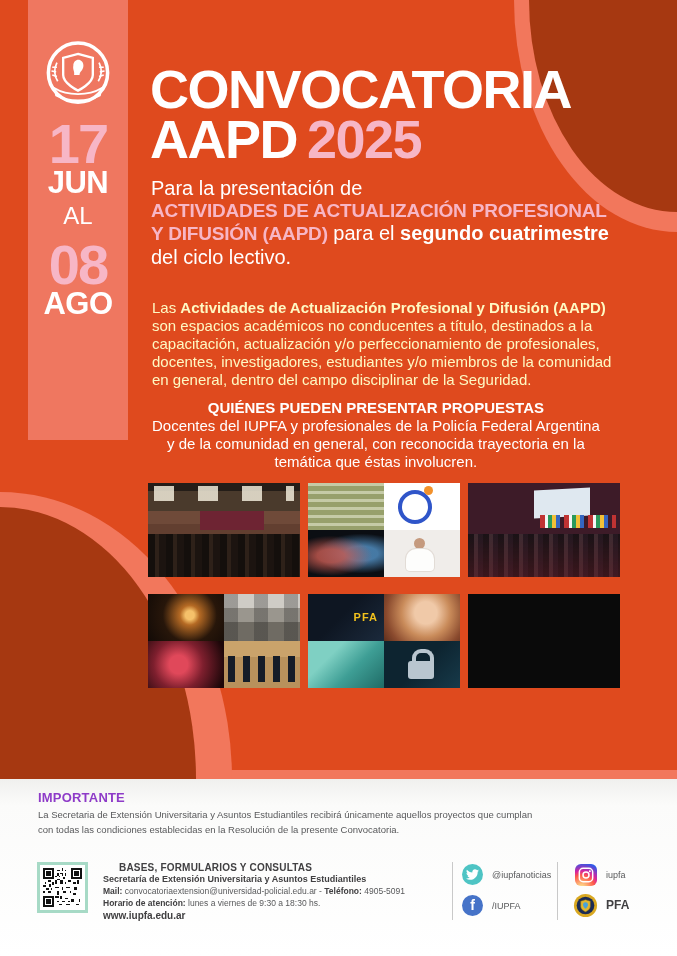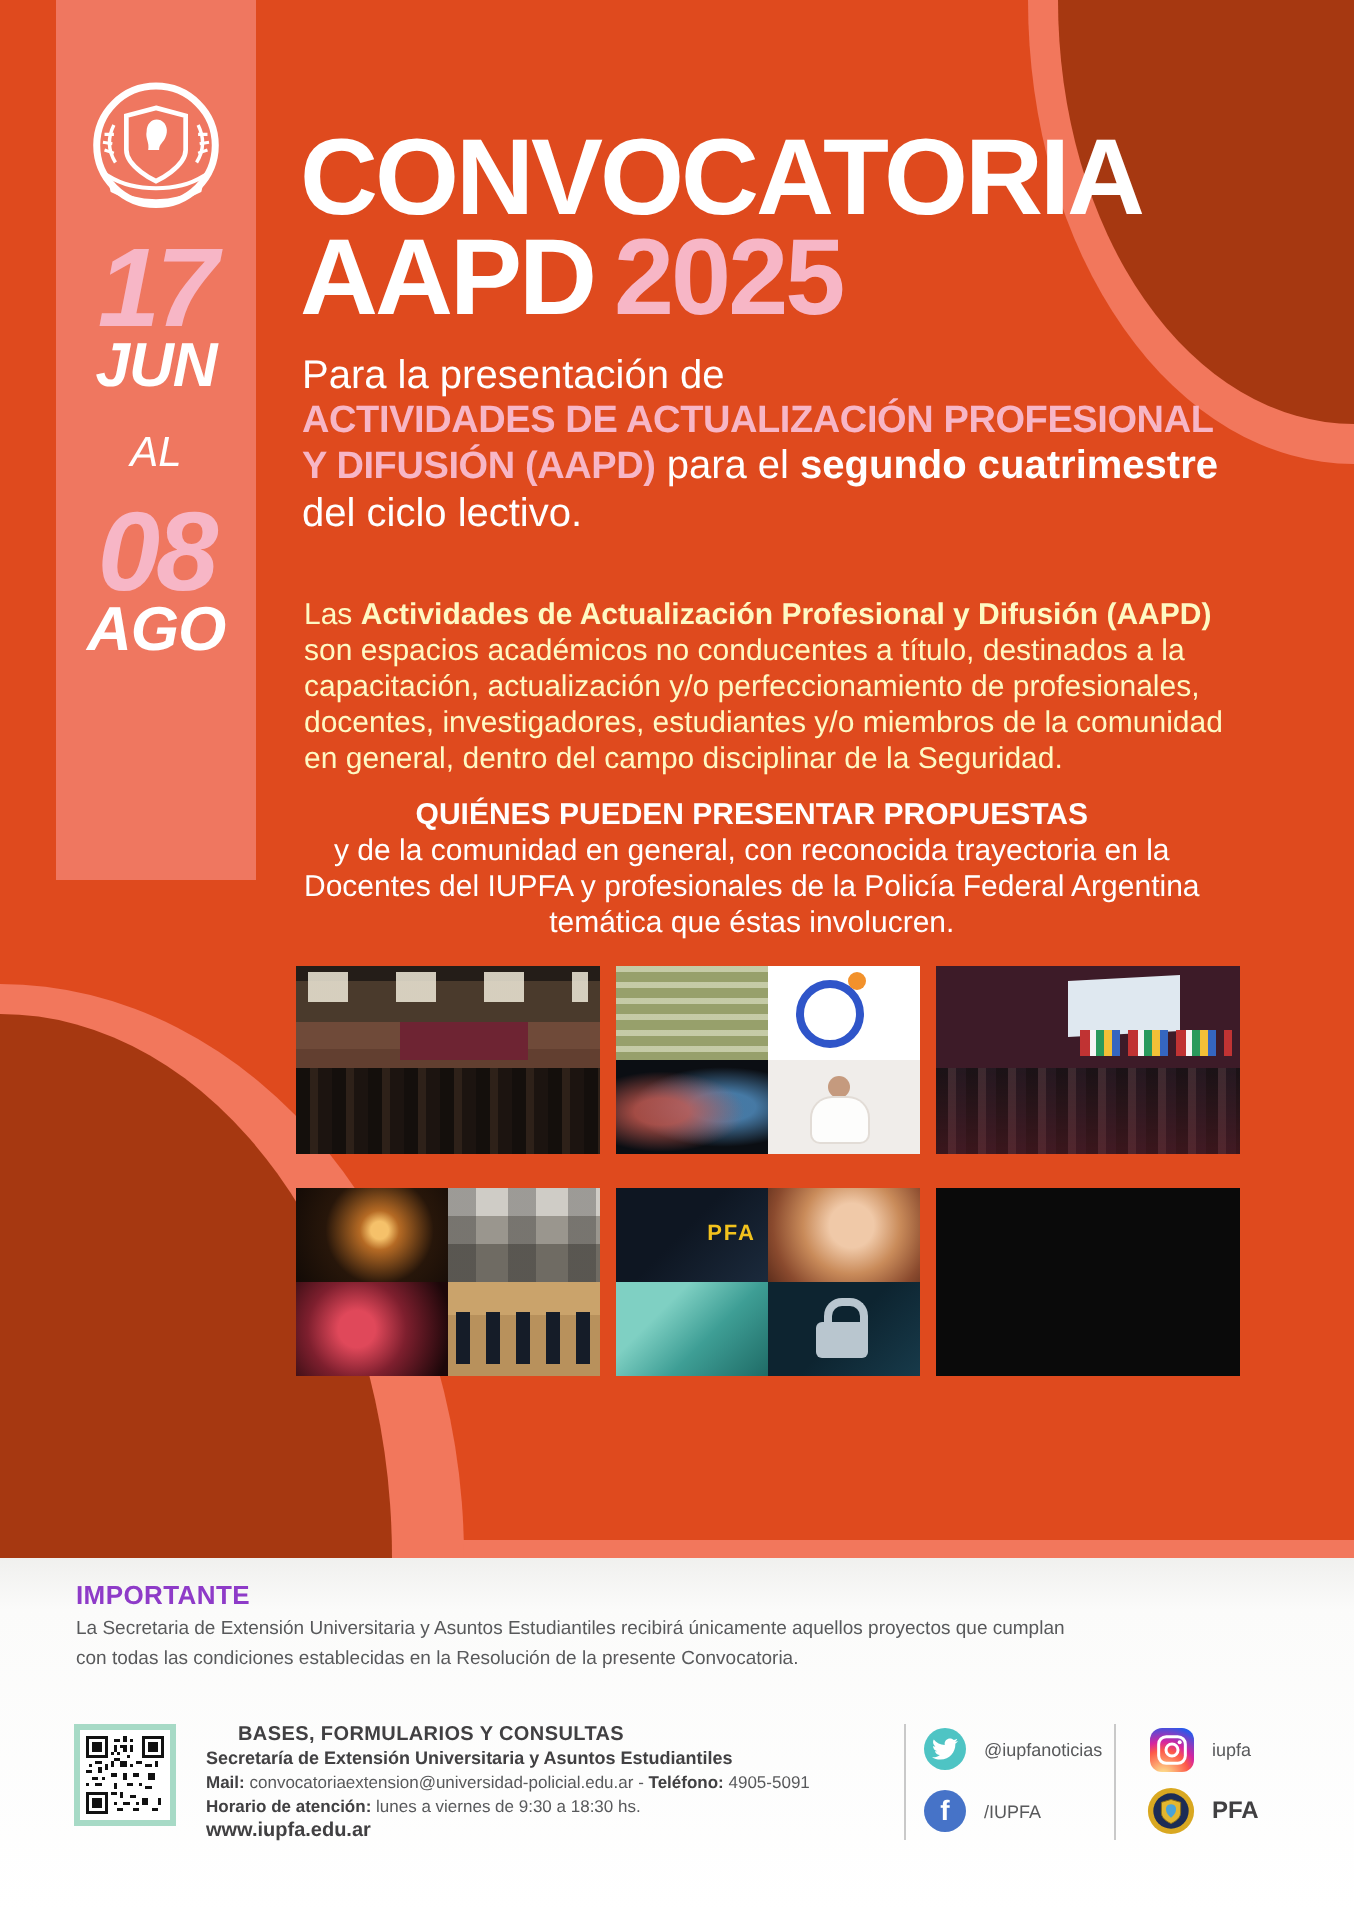--- a/index.html
+++ b/index.html
@@ -7,26 +7,26 @@
   .poster{position:relative;width:677px;height:956px;overflow:hidden;background:#fff;}
 
   
   .hero{position:absolute;left:0;top:0;width:677px;height:779px;background:#DF4A1E;overflow:hidden;}
   .corner-tr-outer{position:absolute;top:0;right:0;width:163px;height:232px;background:#F2775C;border-bottom-left-radius:100% 100%;}
   .corner-tr-inner{position:absolute;top:0;right:0;width:148px;height:212px;background:#A63811;border-bottom-left-radius:100% 100%;}
   .bottom-strip{position:absolute;left:0;bottom:0;width:100%;height:9px;background:#F2775C;}
   .corner-bl-outer{position:absolute;left:0;bottom:0;width:232px;height:287px;background:#F2775C;border-top-right-radius:100% 100%;}
   .corner-bl-inner{position:absolute;left:0;bottom:0;width:196px;height:272px;background:#A63811;border-top-right-radius:100% 100%;}
 
-  .side-col{position:absolute;left:28px;top:0;width:100px;height:440px;background:#EF7760;font-style:italic;}
+  .side-col{position:absolute;left:28px;top:0;width:100px;height:440px;background:#EF7760;}
   .logo{position:absolute;left:11px;top:36px;width:78px;height:78px;}
   .dates{position:absolute;top:120px;left:0;width:100%;text-align:center;color:#fff;}
   .d-day{font-size:56px;line-height:48px;font-weight:bold;color:#F7B6C6;letter-spacing:-2px;}
   .d-mon{font-size:31px;line-height:30px;font-weight:bold;letter-spacing:-0.5px;}
-  .d-al{font-size:21px;line-height:30px;margin-top:14px;}
+  .d-al{font-size:24px;line-height:30px;margin-top:3px;}
   .mt{margin-top:10px;}
 
   .title{position:absolute;left:150px;top:64px;color:#fff;font-weight:bold;font-size:54px;line-height:50px;letter-spacing:-1.5px;white-space:nowrap;}
   .title .year{color:#F7B6C6;margin-left:10px;text-align:right;}
 
   .intro{position:absolute;left:151px;top:177px;color:#fff;font-size:20px;line-height:22.5px;white-space:nowrap;}
   .intro .caps{color:#F7B6C6;font-weight:bold;font-size:19px;letter-spacing:-0.2px;}
   .intro .b{font-weight:bold;}
 
   .about{position:absolute;left:152px;top:299px;color:#fef9c3;font-size:15px;line-height:18px;white-space:nowrap;}
@@ -160,22 +160,22 @@
     <div class="about">
       <div><span>Las </span><span class="b">Actividades de Actualización Profesional y Difusión (AAPD)</span></div>
       <div>son espacios académicos no conducentes a título, destinados a la</div>
       <div>capacitación, actualización y/o perfeccionamiento de profesionales,</div>
       <div>docentes, investigadores, estudiantes y/o miembros de la comunidad</div>
       <div>en  general, dentro del campo disciplinar de la Seguridad.</div>
     </div>
 
     <div class="quienes">
       <div class="qh">QUIÉNES PUEDEN PRESENTAR PROPUESTAS</div>
+      <div>Docentes del IUPFA y profesionales de la Policía Federal Argentina</div>
       <div>y de la comunidad en general, con reconocida trayectoria en la</div>
-      <div>Docentes del IUPFA y profesionales de la Policía Federal Argentina</div>
       <div>temática que éstas involucren.</div>
     </div>
 
     <div class="photo-grid">
 
       <div class="tile t1">
         <div class="t1-lights"></div>
         <div class="t1-curtain"></div>
         <div class="t1-crowd"></div>
       </div>

